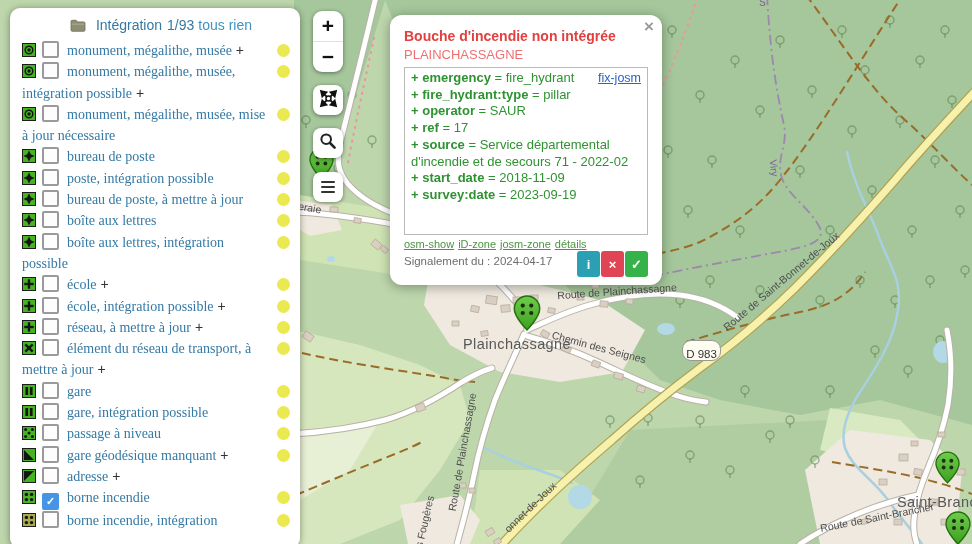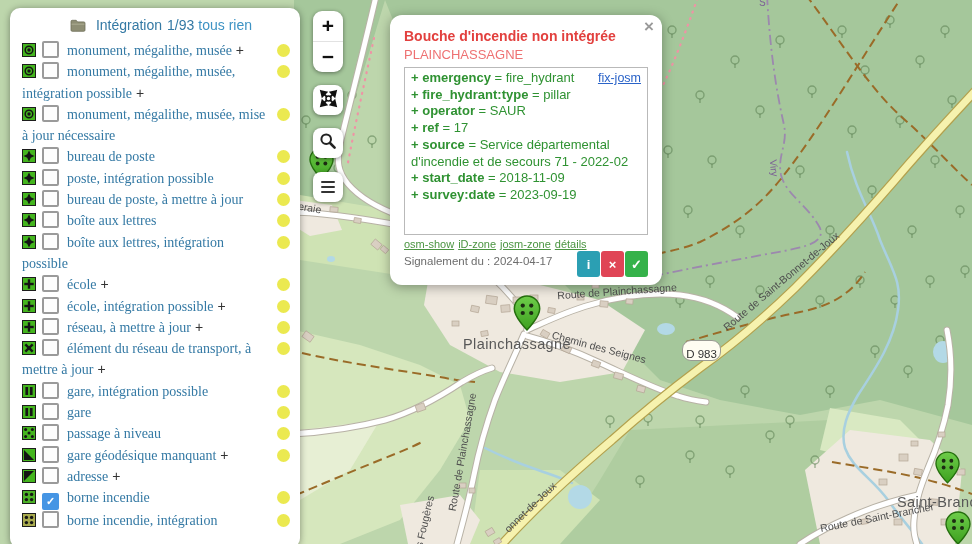--- a/index.html
+++ b/index.html
@@ -644,30 +644,30 @@
               </g>
             </svg></span><span class="cbox"></span><span class="label">élément du réseau de transport, à mettre à jour</span><span class="suffix">+</span>
     <span class="sb-dot"></span>
   </div>
 
   <div class="sb-item">
     <span class="micon"><svg width="14" height="14" viewBox="0 0 14 14">
               <rect x="0.5" y="0.5" width="13" height="13" fill="#44b51e" stroke="#1c1c1c"></rect>
               <rect x="3.4" y="3" width="2.7" height="8" fill="#141414"></rect>
               <rect x="7.9" y="3" width="2.7" height="8" fill="#141414"></rect>
-            </svg></span><span class="cbox"></span><span class="label">gare, intégration possible</span>
+            </svg></span><span class="cbox"></span><span class="label">gare</span>
     <span class="sb-dot"></span>
   </div>
 
   <div class="sb-item">
     <span class="micon"><svg width="14" height="14" viewBox="0 0 14 14">
               <rect x="0.5" y="0.5" width="13" height="13" fill="#44b51e" stroke="#1c1c1c"></rect>
               <rect x="3.4" y="3" width="2.7" height="8" fill="#141414"></rect>
               <rect x="7.9" y="3" width="2.7" height="8" fill="#141414"></rect>
-            </svg></span><span class="cbox"></span><span class="label">gare</span>
+            </svg></span><span class="cbox"></span><span class="label">gare, intégration possible</span>
     <span class="sb-dot"></span>
   </div>
 
   <div class="sb-item">
     <span class="micon"><svg width="14" height="14" viewBox="0 0 14 14">
               <rect x="0.5" y="0.5" width="13" height="13" fill="#44b51e" stroke="#1c1c1c"></rect>
               <circle cx="3.6" cy="3.6" r="1.5" fill="#141414"></circle>
               <circle cx="10.4" cy="3.6" r="1.5" fill="#141414"></circle>
               <circle cx="7" cy="7" r="1.5" fill="#141414"></circle>
               <circle cx="3.6" cy="10.4" r="1.5" fill="#141414"></circle>

